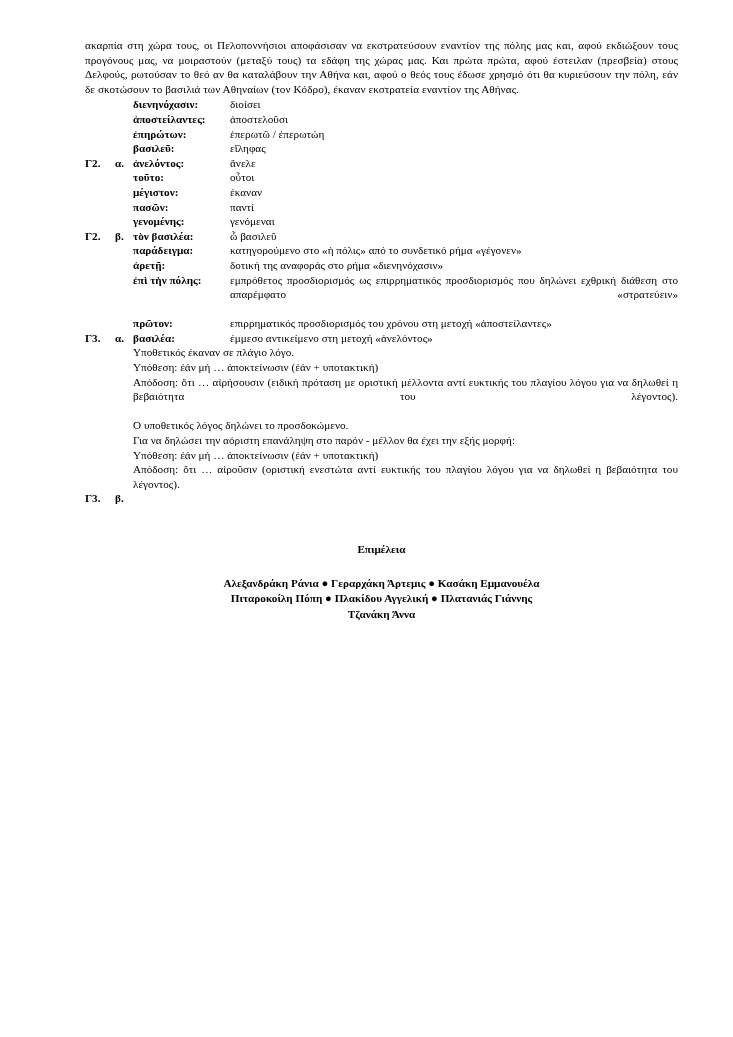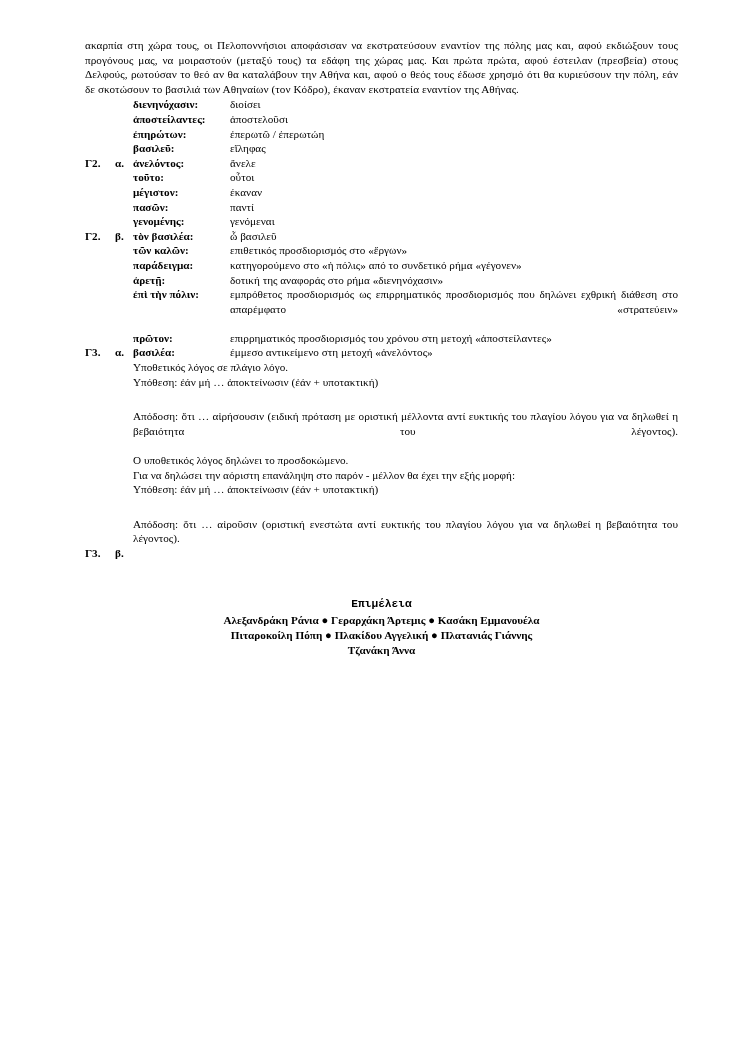--- a/index.html
+++ b/index.html
@@ -79,38 +79,36 @@
   .pair-val.justified::after {
     content: "";
     display: inline-block;
     width: 100%;
   }
   .line {
     line-height: 14.6px;
   }
   .line.justified {
     text-align: justify;
-    margin-top: 20px;
   }
   .line.justified::after {
     content: "";
     display: inline-block;
     width: 100%;
   }
   
   .credits {
     margin-top: 36px;
     text-align: center;
     font-size: 11.2px;
     line-height: 15.2px;
     font-weight: bold;
   }
   .credits .credit-title {
-    margin-bottom: 1px;
-    font-family: Liberation Mono, monospace;
+    margin-bottom: 19px;
   }
   .credits .credit-line {
     white-space: nowrap;
     font-family: Liberation Serif, serif;
   }
 </style>
 </head>
 <body>
 
 <div class="page">
@@ -169,51 +167,47 @@
         <span class="pair-val">ὦ βασιλεῦ</span>
       </div>
     </div>
   </div>
 
   <div class="qblock">
     <div class="q-code">Γ3.</div>
     <div class="q-sub">α.</div>
     <div class="q-body">
       <div class="pair-row">
-        <span class="pair-term">τῶν καλῶν:</span>
-        <span class="pair-val">επιθετικός προσδιορισμός στο «ἔργων»</span>
-      </div>
-      <div class="pair-row">
         <span class="pair-term">παράδειγμα:</span>
         <span class="pair-val">κατηγορούμενο στο «ἡ πόλις» από το συνδετικό ρήμα «γέγονεν»</span>
       </div>
       <div class="pair-row">
         <span class="pair-term">ἀρετῇ:</span>
         <span class="pair-val">δοτική της αναφοράς στο ρήμα «διενηνόχασιν»</span>
       </div>
       <div class="pair-row">
-        <span class="pair-term">ἐπὶ τὴν πόλιν:</span>
+        <span class="pair-term">ἐπὶ τὴν πόλης:</span>
         <span class="pair-val justified">εμπρόθετος προσδιορισμός ως επιρρηματικός προσδιορισμός που δηλώνει εχθρική διάθεση στο απαρέμφατο «στρατεύειν»</span>
       </div>
       <div class="pair-row">
         <span class="pair-term">πρῶτον:</span>
         <span class="pair-val">επιρρηματικός προσδιορισμός του χρόνου στη μετοχή «ἀποστείλαντες»</span>
       </div>
       <div class="pair-row">
         <span class="pair-term">βασιλέα:</span>
         <span class="pair-val">έμμεσο αντικείμενο στη μετοχή «ἀνελόντος»</span>
       </div>
     </div>
   </div>
 
   <div class="qblock">
     <div class="q-code">Γ3.</div>
     <div class="q-sub">β.</div>
     <div class="q-body">
-      <div class="line">Υποθετικός λόγος σε πλάγιο λόγο.</div>
+      <div class="line">Υποθετικός έκαναν σε πλάγιο λόγο.</div>
       <div class="line">Υπόθεση: ἐάν μή … ἀποκτείνωσιν (ἐάν + υποτακτική)</div>
       <div class="line justified">Απόδοση: ὅτι … αἱρήσουσιν (ειδική πρόταση με οριστική μέλλοντα αντί ευκτικής του πλαγίου λόγου για να δηλωθεί η βεβαιότητα του λέγοντος).</div>
       <div class="line">Ο υποθετικός λόγος δηλώνει το προσδοκώμενο.</div>
       <div class="line">Για να δηλώσει την αόριστη επανάληψη στο παρόν - μέλλον θα έχει την εξής μορφή:</div>
       <div class="line">Υπόθεση: ἐάν μή … ἀποκτείνωσιν (ἐάν + υποτακτική)</div>
       <div class="line justified">Απόδοση: ὅτι … αἱροῦσιν (οριστική ενεστώτα αντί ευκτικής του πλαγίου λόγου για να δηλωθεί η βεβαιότητα του λέγοντος).</div>
     </div>
   </div>
 
   <div class="credits">

